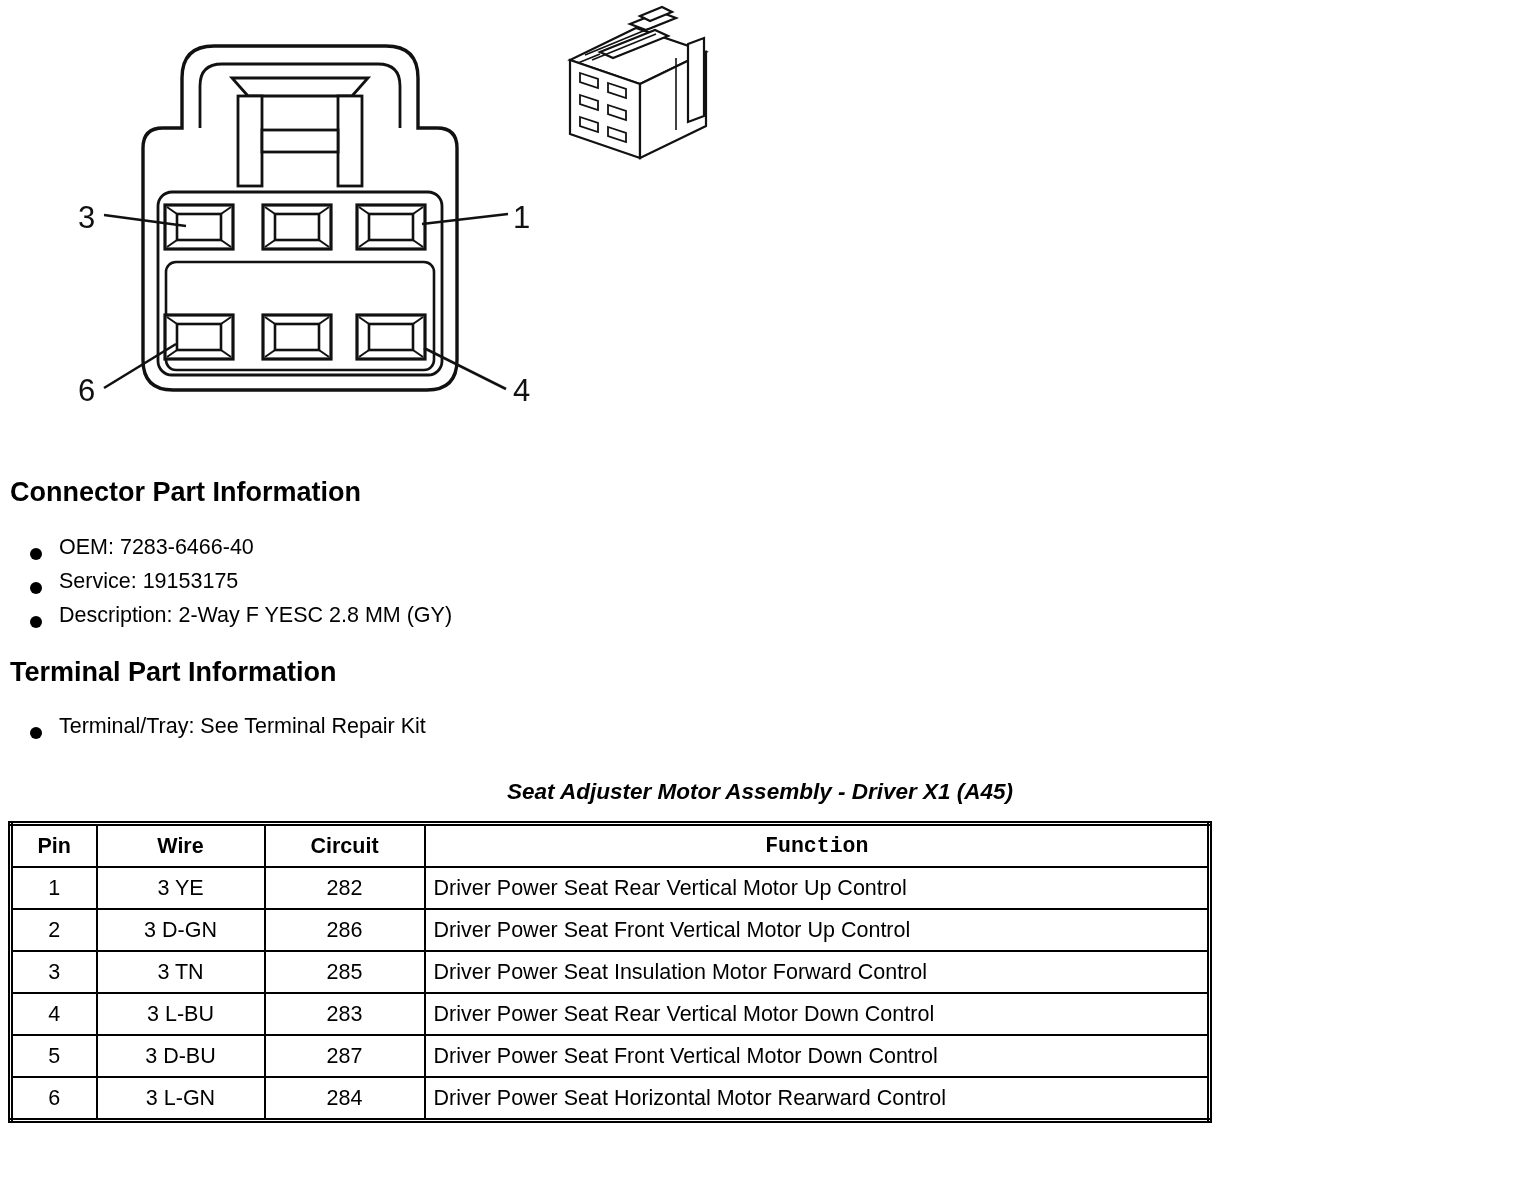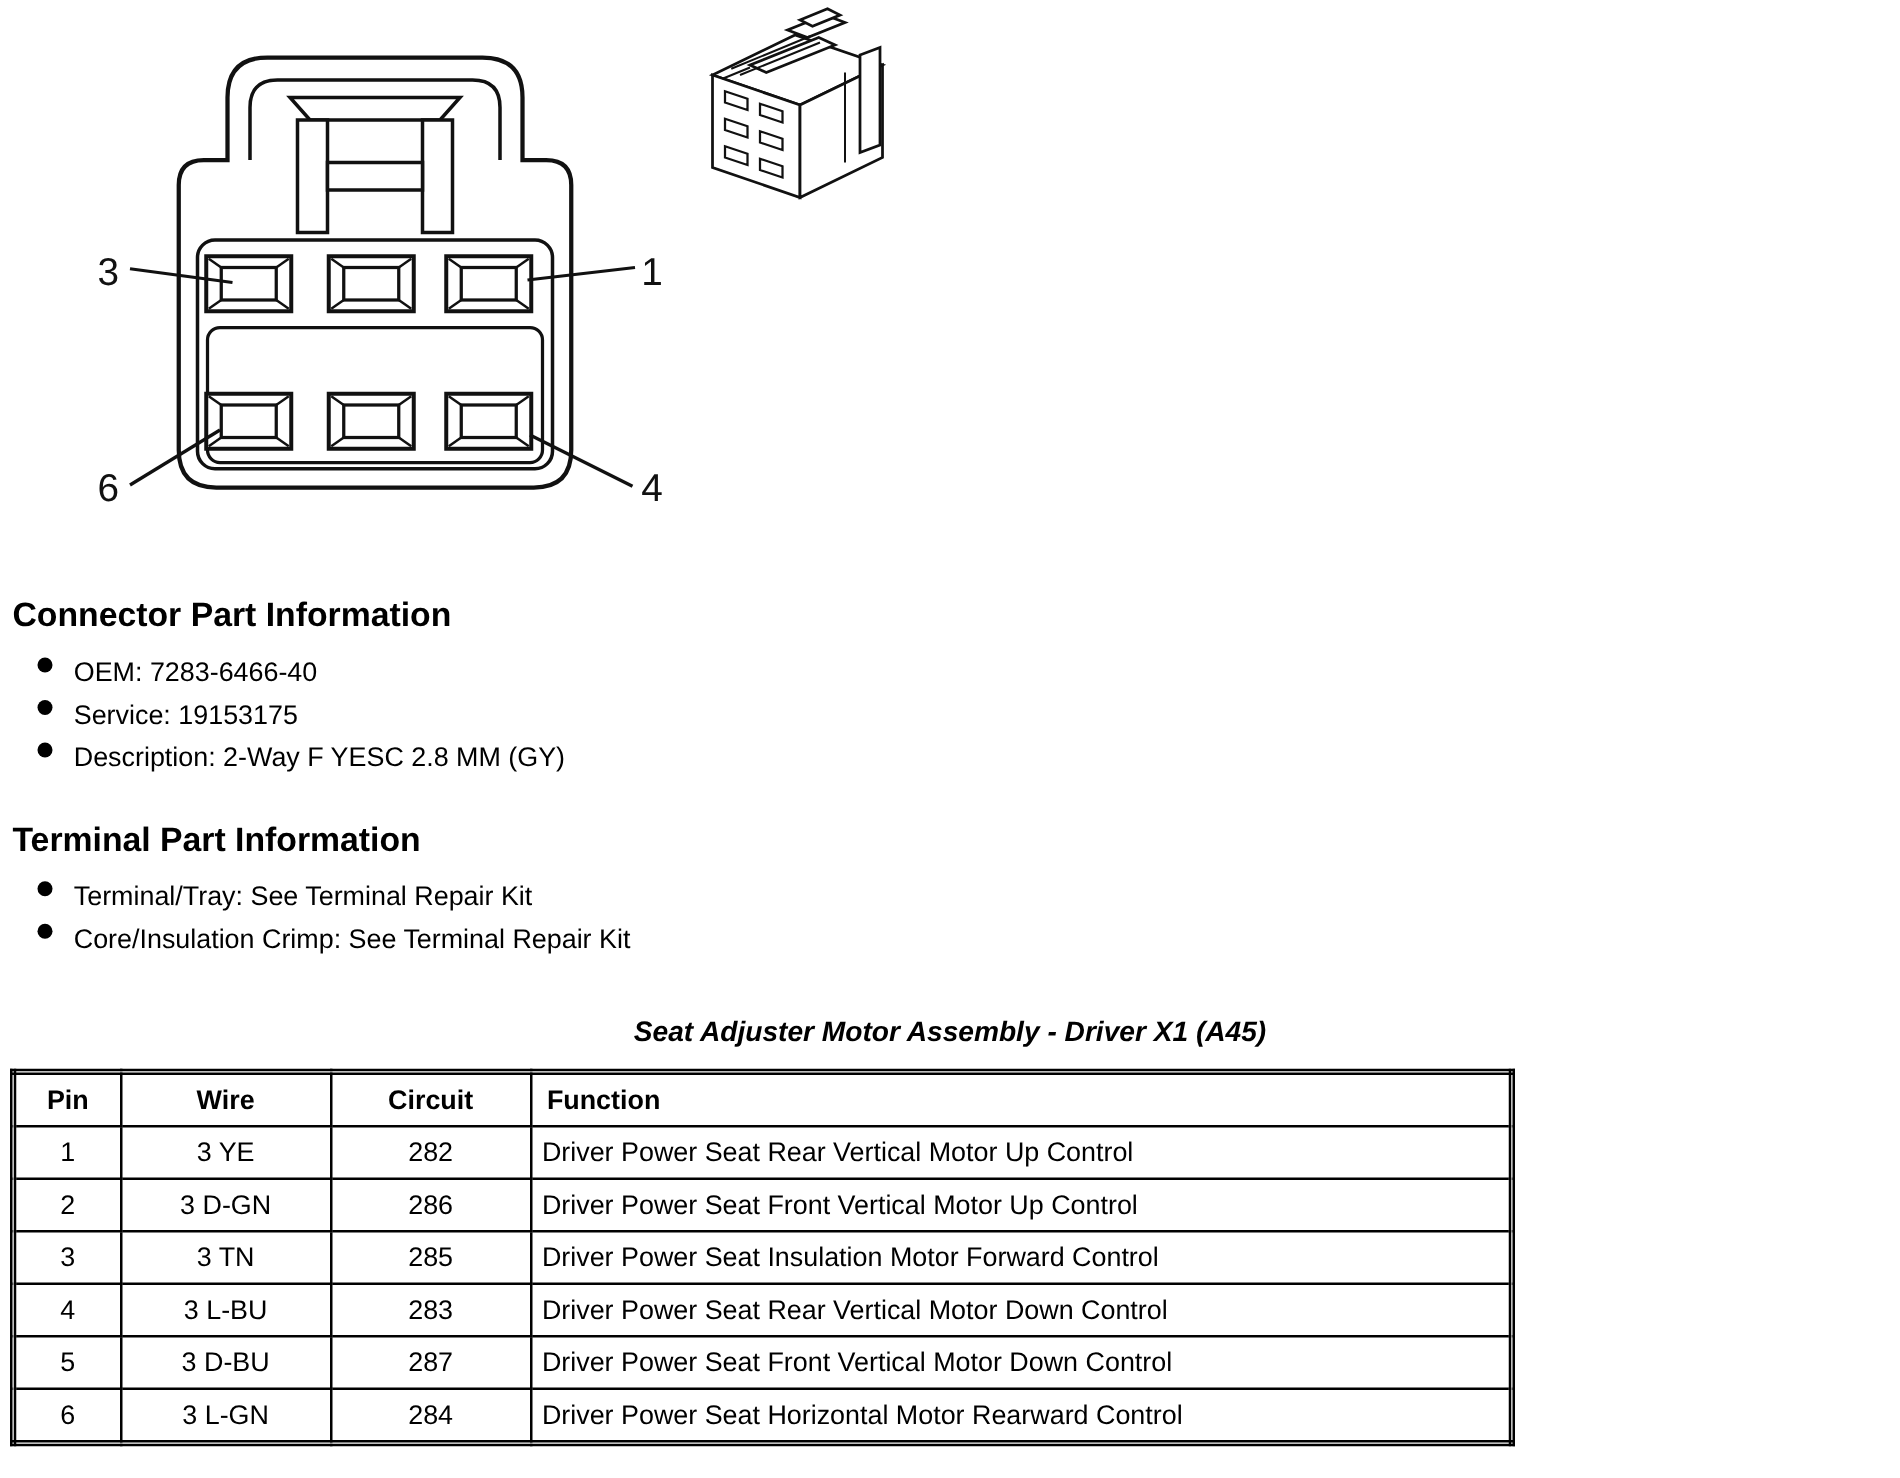--- a/index.html
+++ b/index.html
@@ -9,21 +9,21 @@
     position:relative;
   }
   .page{width:1520px;height:1182px;position:relative;}
   .diagram-area{position:relative;height:458px;}
   .diagram-area svg{position:absolute;left:0;top:0;}
   .section-heading{
     font-size:27px;font-weight:bold;margin:20px 0 18px 10px;line-height:1.1;
   }
   .section-heading.second{margin-top:30px;}
   ul.bullets{list-style:none;margin:0 0 6px 0;padding:0;}
-  ul.bullets li{display:flex;align-items:flex-start;height:34px;font-size:21.5px;}
+  ul.bullets li{display:flex;align-items:flex-end;height:34px;font-size:21.5px;}
   .bullet-dot{
     width:12px;height:12px;background:#000;border-radius:50%;
     margin:0 17px 0 30px;flex:0 0 auto;
   }
   .table-title{
     text-align:center;font-size:22.5px;font-weight:bold;margin:40px 0 16px 0;font-style:italic;
   }
   table.pin-table{
     border-collapse:collapse;
     width:1204px;margin:0 8px;
@@ -38,21 +38,21 @@
     text-align:center;
     vertical-align:middle;
     overflow:hidden;
     white-space:nowrap;
   }
   table.pin-table th{font-weight:bold;}
   table.pin-table .col-pin{width:86px;}
   table.pin-table .col-wire{width:168px;}
   table.pin-table .col-circuit{width:160px;}
   table.pin-table td.fn, table.pin-table th.fn{text-align:left;padding-left:8px;}
-  table.pin-table th.fn{text-align:left;padding-left:12px;}
+  table.pin-table th.fn{text-align:center;padding-left:1px;font-family:Liberation Mono, monospace;}
   .callout-text{font-size:31px;font-family:"Liberation Sans",sans-serif;fill:#111;}
 </style>
 </head>
 <body>
 
 <div class="page">
 
   <div class="diagram-area">
     <svg width="740" height="430" viewBox="0 0 740 430">
       <defs>
@@ -148,24 +148,20 @@
       <span>Description: 2-Way F YESC 2.8 MM (GY)</span>
     </li>
   </ul>
 
   <div class="section-heading second">Terminal Part Information</div>
   <ul class="bullets">
     <li>
       <span class="bullet-dot"></span>
       <span>Terminal/Tray: See Terminal Repair Kit</span>
     </li>
-    <li>
-      <span class="bullet-dot"></span>
-      <span>Core/Insulation Crimp: See Terminal Repair Kit</span>
-    </li>
   </ul>
 
   <div class="table-title">Seat Adjuster Motor Assembly - Driver X1 (A45)</div>
 
   <table class="pin-table">
     <colgroup>
       <col class="col-pin">
         <col class="col-wire">
         <col class="col-circuit">
         <col>

